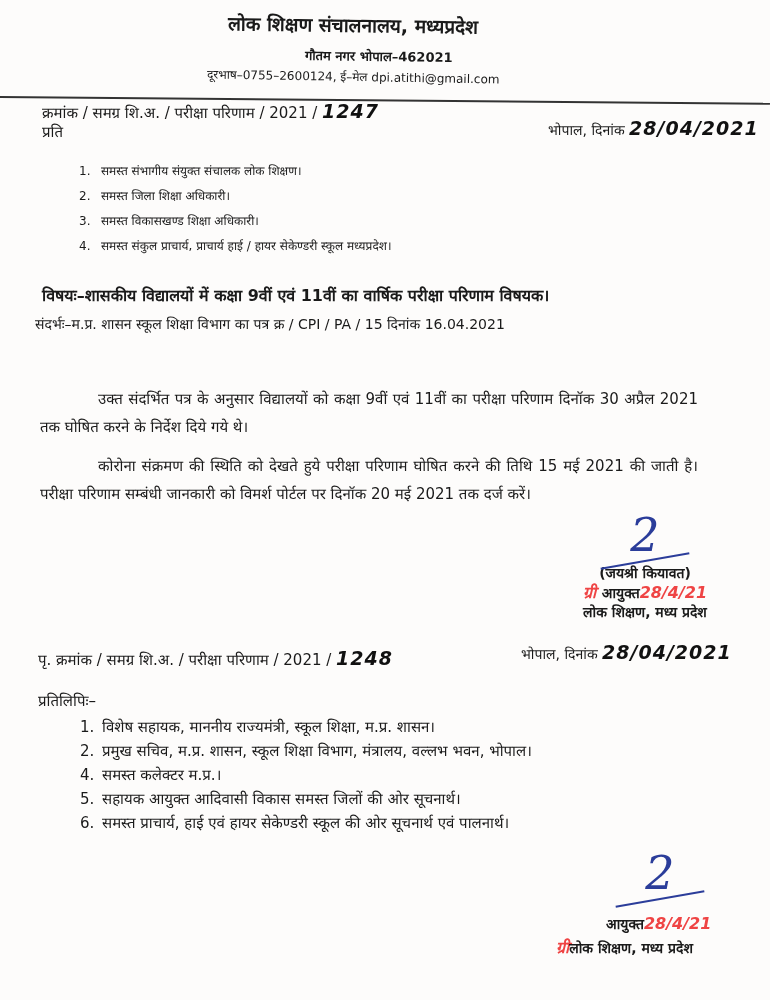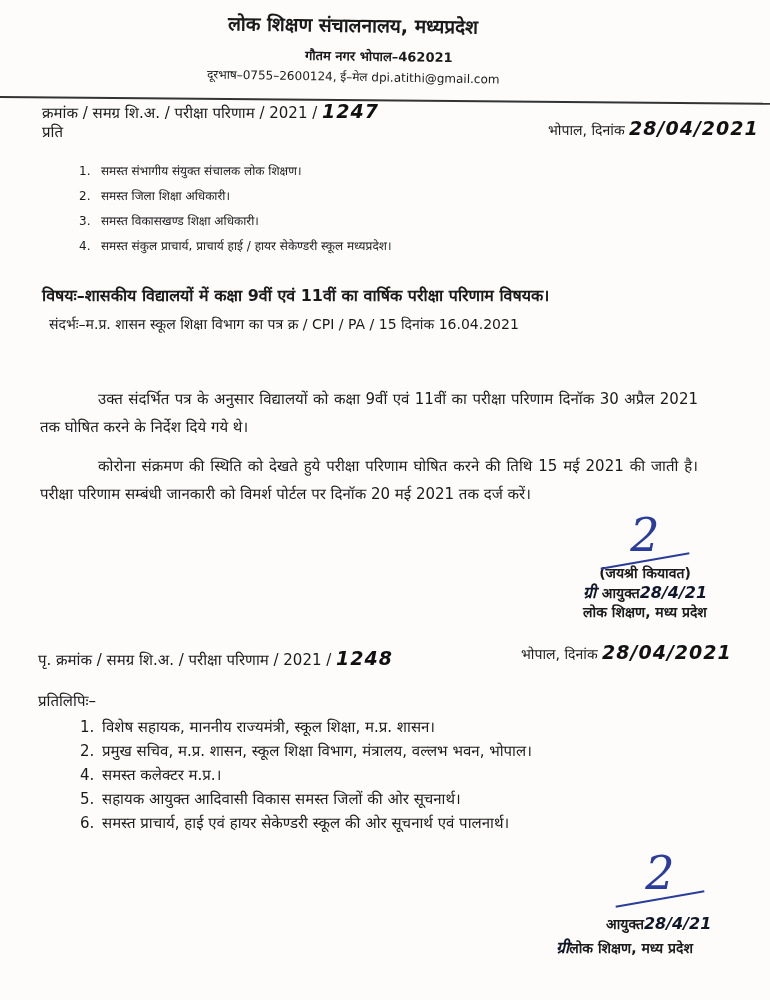--- a/index.html
+++ b/index.html
@@ -5,33 +5,33 @@
   html, body { margin: 0; padding: 0; }
   body {
     width: 770px; height: 1000px; overflow: hidden;
     background: #fdfcfb;
     font-family: "DejaVu Sans", "Liberation Sans", sans-serif;
     color: #1a1a1a;
     position: relative;
   }
   .abs { position: absolute; white-space: nowrap; }
   .pen { font-family: "DejaVu Sans", sans-serif; font-weight: bold; font-style: italic; color: #111; letter-spacing: 1px; }
-  .blue { color: #0f172a; }
+  .blue { color: #ef4444; }
   .head-title { left: 228px; top: 12px; font-size: 19px; font-weight: bold; transform: rotate(0.8deg); }
   .head-addr  { left: 305px; top: 47px; font-size: 13px; font-weight: bold; transform: rotate(0.8deg); }
   .head-contact { left: 207px; top: 68px; font-size: 12px; transform: rotate(1deg); }
   .rule { position: absolute; left: 0; top: 96px; width: 770px; height: 2px; background: #333; transform: rotate(0.5deg); transform-origin: left; }
   .ref-line { left: 42px; top: 100px; font-size: 15px; }
   .prati { left: 42px; top: 121px; font-size: 15px; }
   .date-line { left: 548px; top: 117px; font-size: 14px; }
   .num-hand { font-size: 19px; }
   ol.recips { position: absolute; left: 70px; top: 150px; margin: 9px; padding: 0; list-style: none; font-size: 12px; line-height: 25px; }
   ol.recips li .n { display: inline-block; width: 22px; }
   .subject { left: 42px; top: 284px; font-size: 16px; font-weight: bold; }
-  .sandarbh { left: 49px; top: 314px; font-size: 14px; }
+  .sandarbh { left: 35px; top: 314px; font-size: 14px; }
   .para { position: absolute; left: 40px; width: 658px; font-size: 15px; line-height: 28px; text-align: justify; }
   .para1 { top: 370px; text-indent: 58px; }
   .para2 { top: 437px; text-indent: 58px; }
   .sig1 { position: absolute; left: 545px; top: 510px; width: 200px; text-align: center; }
   .sig-scribble { font-size: 46px; font-family: "DejaVu Serif", serif; color: #2b3d9a; font-style: italic; line-height: 50px; }
   .sig-line { width: 90px; height: 2px; background: #2b3d9a; margin: 0 auto 2px; transform: rotate(-10deg); }
   .sig-block { font-size: 14px; font-weight: bold; line-height: 19px; text-align: center; }
   .sig-date { left: 521px; top: 641px; font-size: 14px; }
   .ref2 { left: 38px; top: 647px; font-size: 15px; text-align: center; }
   .pratilipi { left: 38px; top: 690px; font-size: 15px; }

